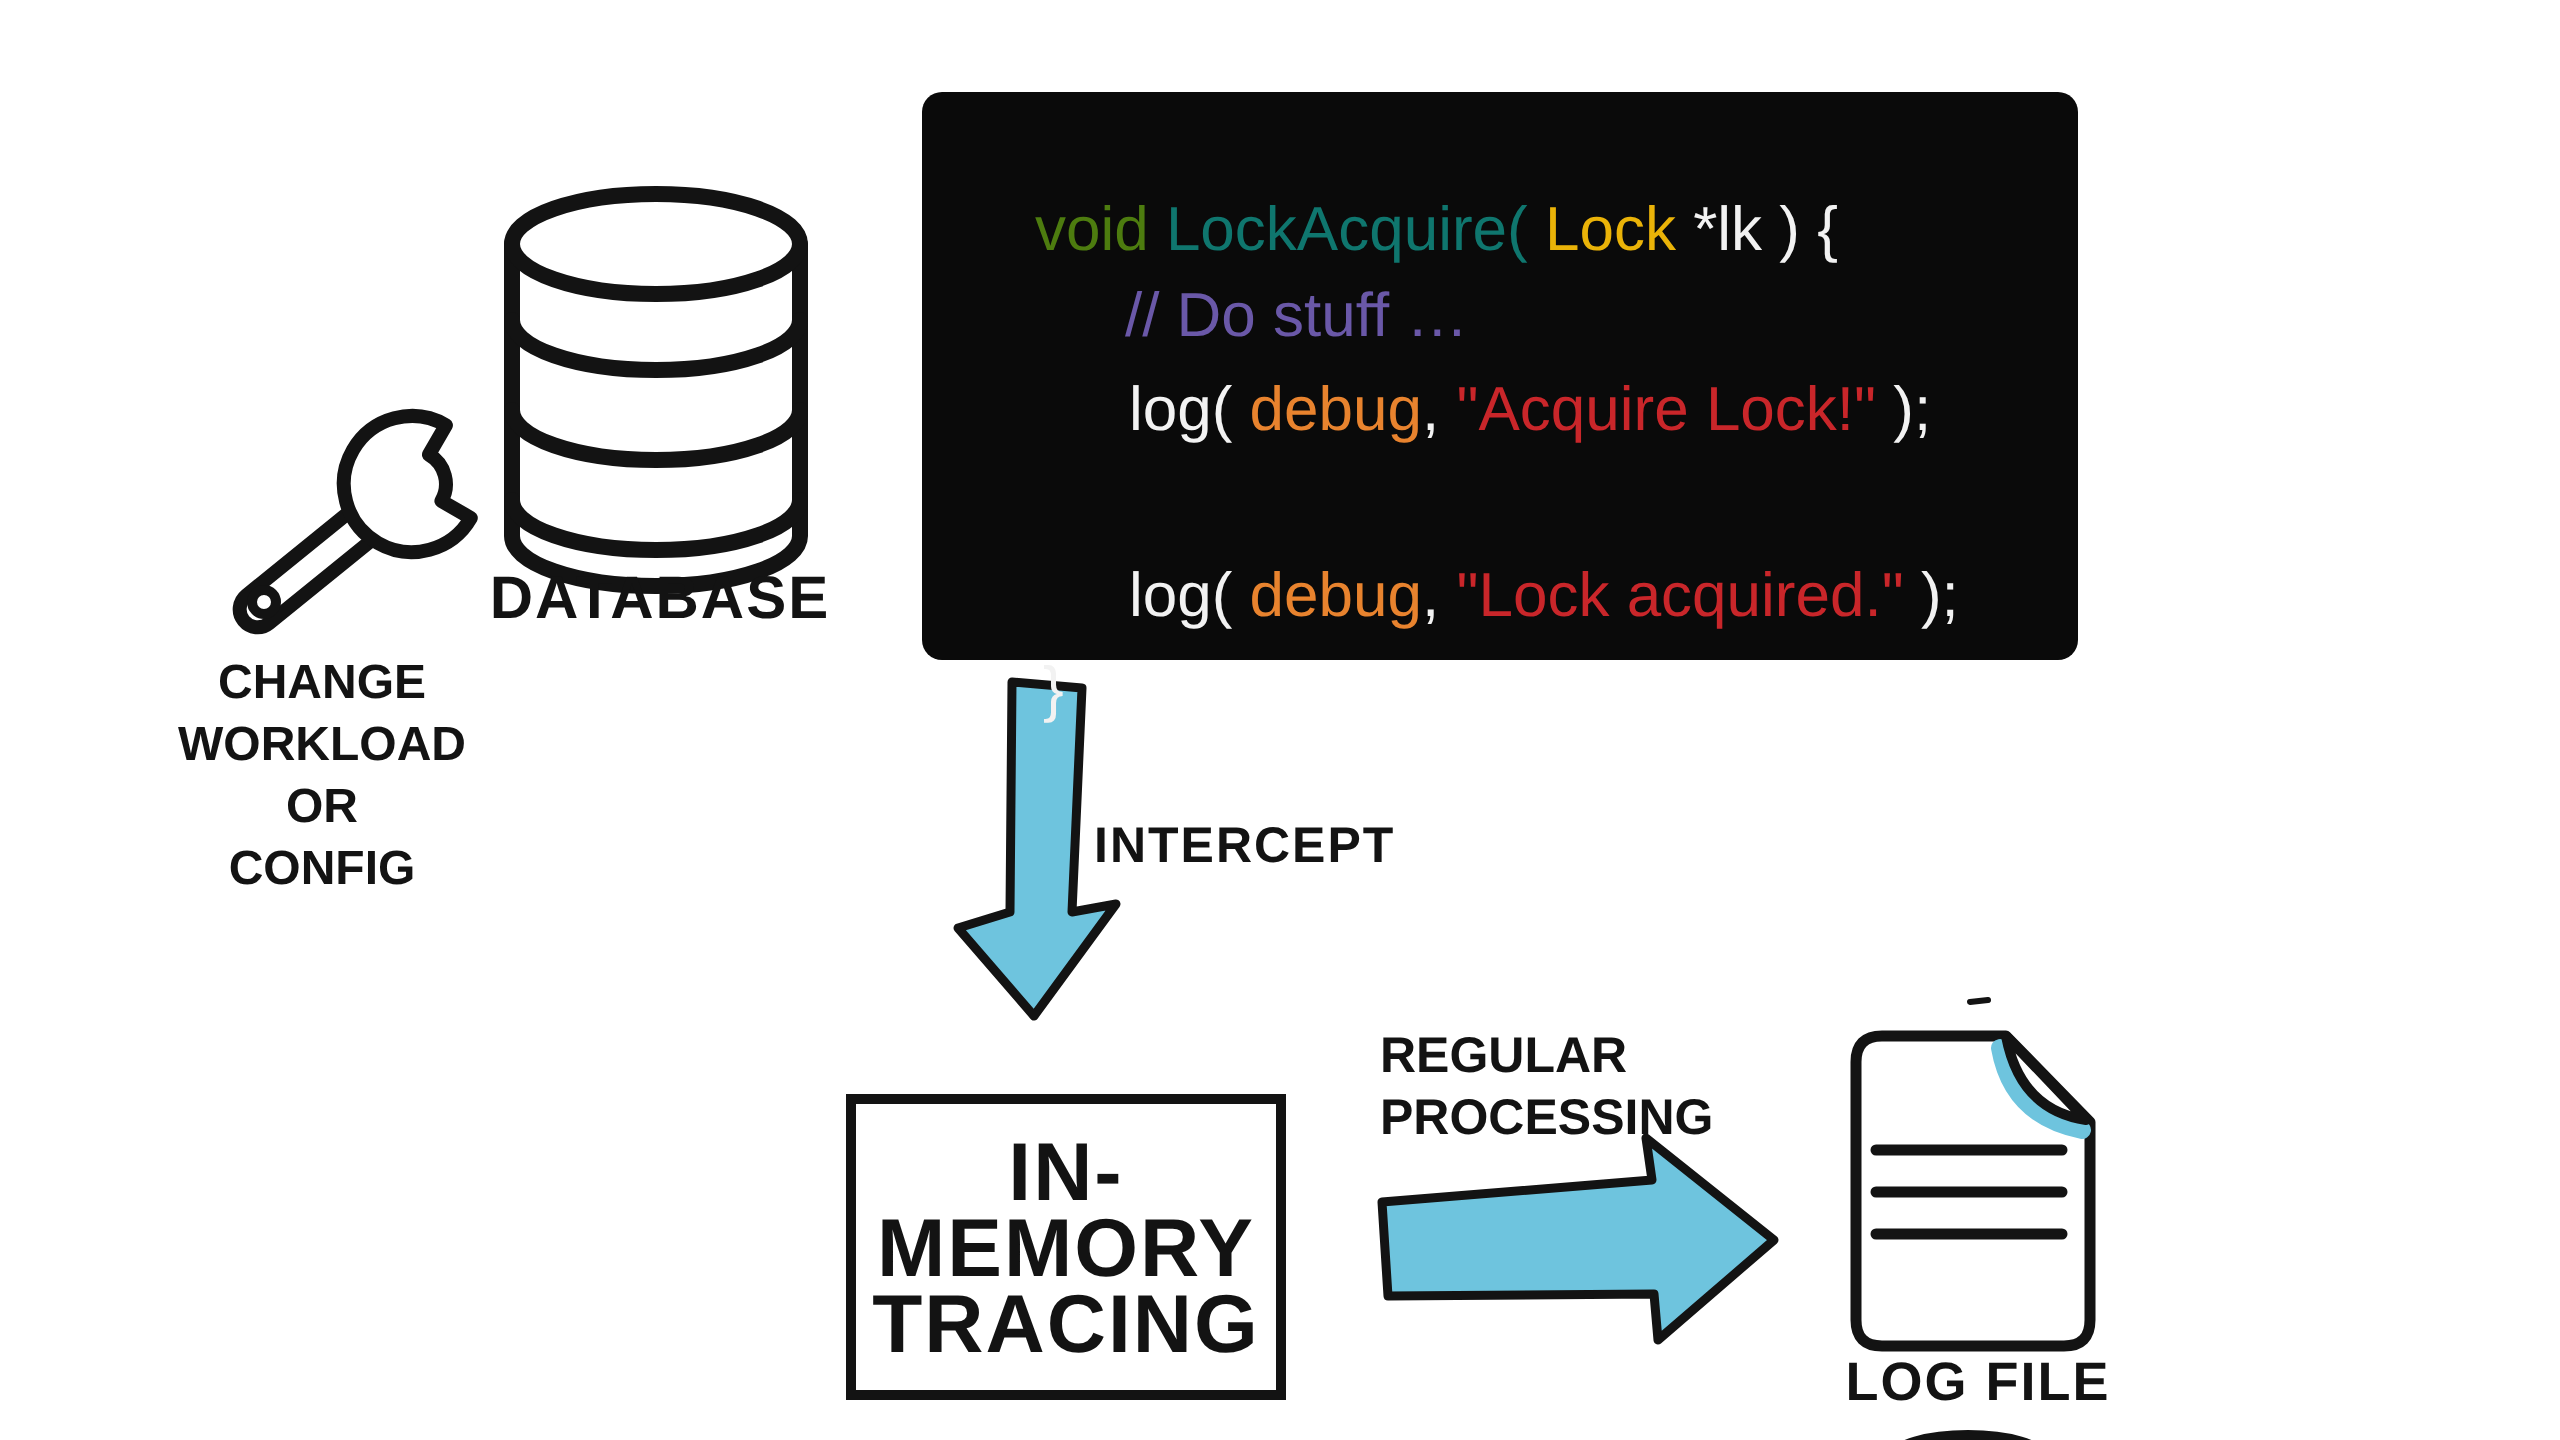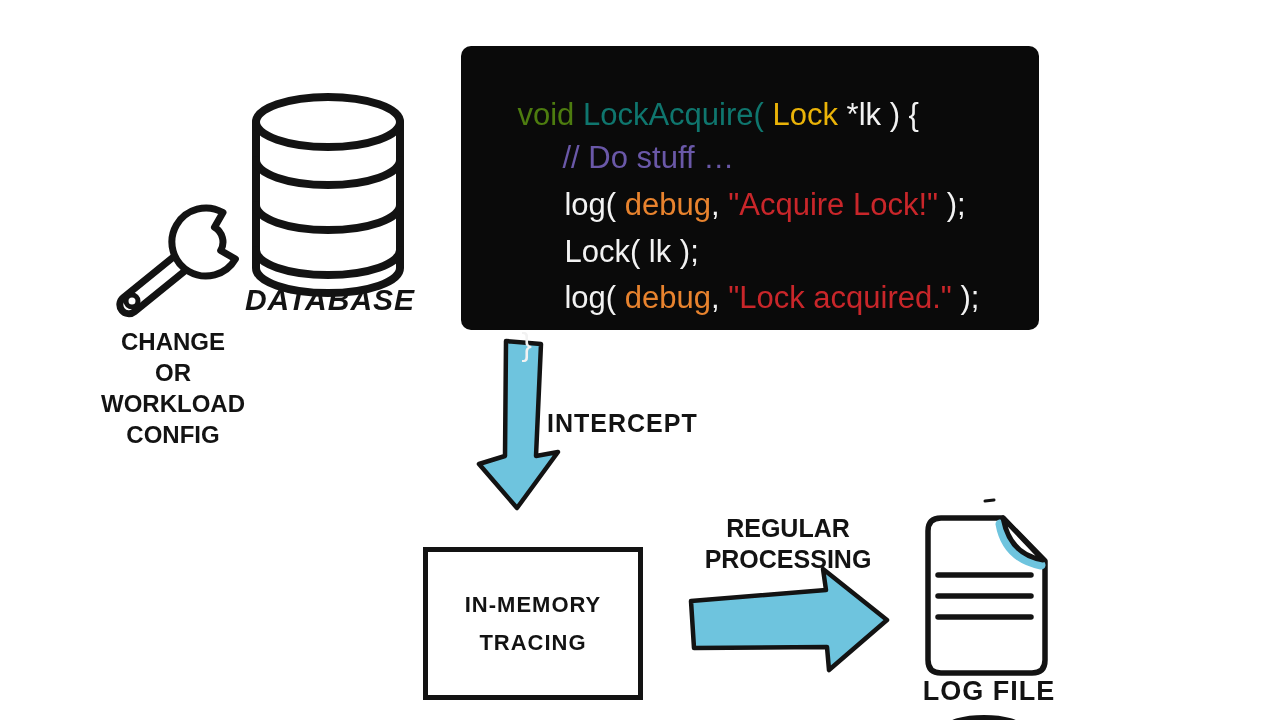--- a/index.html
+++ b/index.html
@@ -21,31 +21,31 @@
     font-size:31px; line-height:40px; font-weight:400;
     font-family:"Liberation Sans", sans-serif;
   }
 
   
   .label {
     position:absolute; font-weight:700; color:#131313;
     font-family:"Liberation Sans", sans-serif;
     text-align:center;
   }
-  .lbl-database   { left:228px; top:283px; width:204px; font-size:30px; letter-spacing:1px;font-style:italic; }
-  .lbl-change     { left:88px;  top:326px; width:170px; text-align:center; font-size:24px; line-height:31px; }
+  .lbl-database   { left:228px; top:283px; width:204px; font-size:30px; letter-spacing:1px; }
+  .lbl-change     { left:76px;  top:326px; width:170px; text-align:center; font-size:24px; line-height:31px; }
   .lbl-intercept  { left:547px; top:409px; font-size:25px; letter-spacing:1px; }
-  .lbl-processing { left:690px; top:513px; width:196px; text-align:center; font-size:25px; line-height:31px; }
+  .lbl-processing { left:690px; top:513px; width:196px; text-align:left; font-size:25px; line-height:31px; }
   .lbl-logfile    { left:908px; top:676px; width:162px; text-align:center; font-size:27px; letter-spacing:1px; }
 
   .tracing-box {
     position:absolute; left:423px; top:547px; width:220px; height:153px;
     box-sizing:border-box; border:5px solid #131313;
     display:flex; flex-direction:column; justify-content:center; align-items:center;
-    font-weight:700; font-size:22px; line-height:38px; letter-spacing:1px;
+    font-weight:700; font-size:41px; line-height:38px; letter-spacing:1px;
     text-align:center; color:#131313; background:#ffffff;
     font-family:"Liberation Sans", sans-serif;
   }
 </style>
 </head>
 <body>
 
 <svg class="layer" width="1280" height="720" viewBox="0 0 1280 720">
 
   <g fill="#ffffff" stroke-linecap="round" stroke-linejoin="round">
@@ -86,37 +86,34 @@
 <div class="code-panel" style="background: rgb(10, 10, 10);">
   <div class="code-line" style="left:22px; top:9px;">
     <span style="color: #4d7c0f;">void</span><span style="color: #0f766e;"> LockAcquire( </span><span style="color: #eab308;">Lock</span><span style="color: rgb(242, 242, 242); margin-top: 28px;"> *lk ) {</span>
   </div>
   <div class="code-line" style="left:67px; top:52px;">
     <span style="color: rgb(106, 88, 168);">// Do stuff …</span>
   </div>
   <div class="code-line" style="left:69px; top:99px;">
     <span style="color: rgb(242, 242, 242);">log( </span><span style="color: rgb(232, 131, 46);">debug</span><span style="color: rgb(242, 242, 242);">, </span><span style="color: rgb(201, 38, 42);">"Acquire Lock!"</span><span style="color: rgb(242, 242, 242);"> );</span>
   </div>
-  <div class="code-line" style="left:69px; top:146px;">
-    <span style="color: rgb(242, 242, 242);">Lock( lk );</span>
-  </div>
   <div class="code-line" style="left:69px; top:192px;">
     <span style="color: rgb(242, 242, 242);">log( </span><span style="color: rgb(232, 131, 46);">debug</span><span style="color: rgb(242, 242, 242);">, </span><span style="color: rgb(201, 38, 42);">"Lock acquired."</span><span style="color: rgb(242, 242, 242);"> );</span>
   </div>
   <div class="code-line" style="left:26px; top:239px;">
     <span style="color: rgb(242, 242, 242);">}</span>
   </div>
 </div>
 
 <div class="label lbl-database">DATABASE</div>
 
 <div class="label lbl-change">
   <div>CHANGE</div>
+  <div>WORKLOAD</div>
   <div>OR</div>
-  <div>WORKLOAD</div>
   <div>CONFIG</div>
 </div>
 
 <div class="label lbl-intercept">INTERCEPT</div>
 
 <div class="label lbl-processing">
   <div>REGULAR</div>
   <div>PROCESSING</div>
 </div>
 

